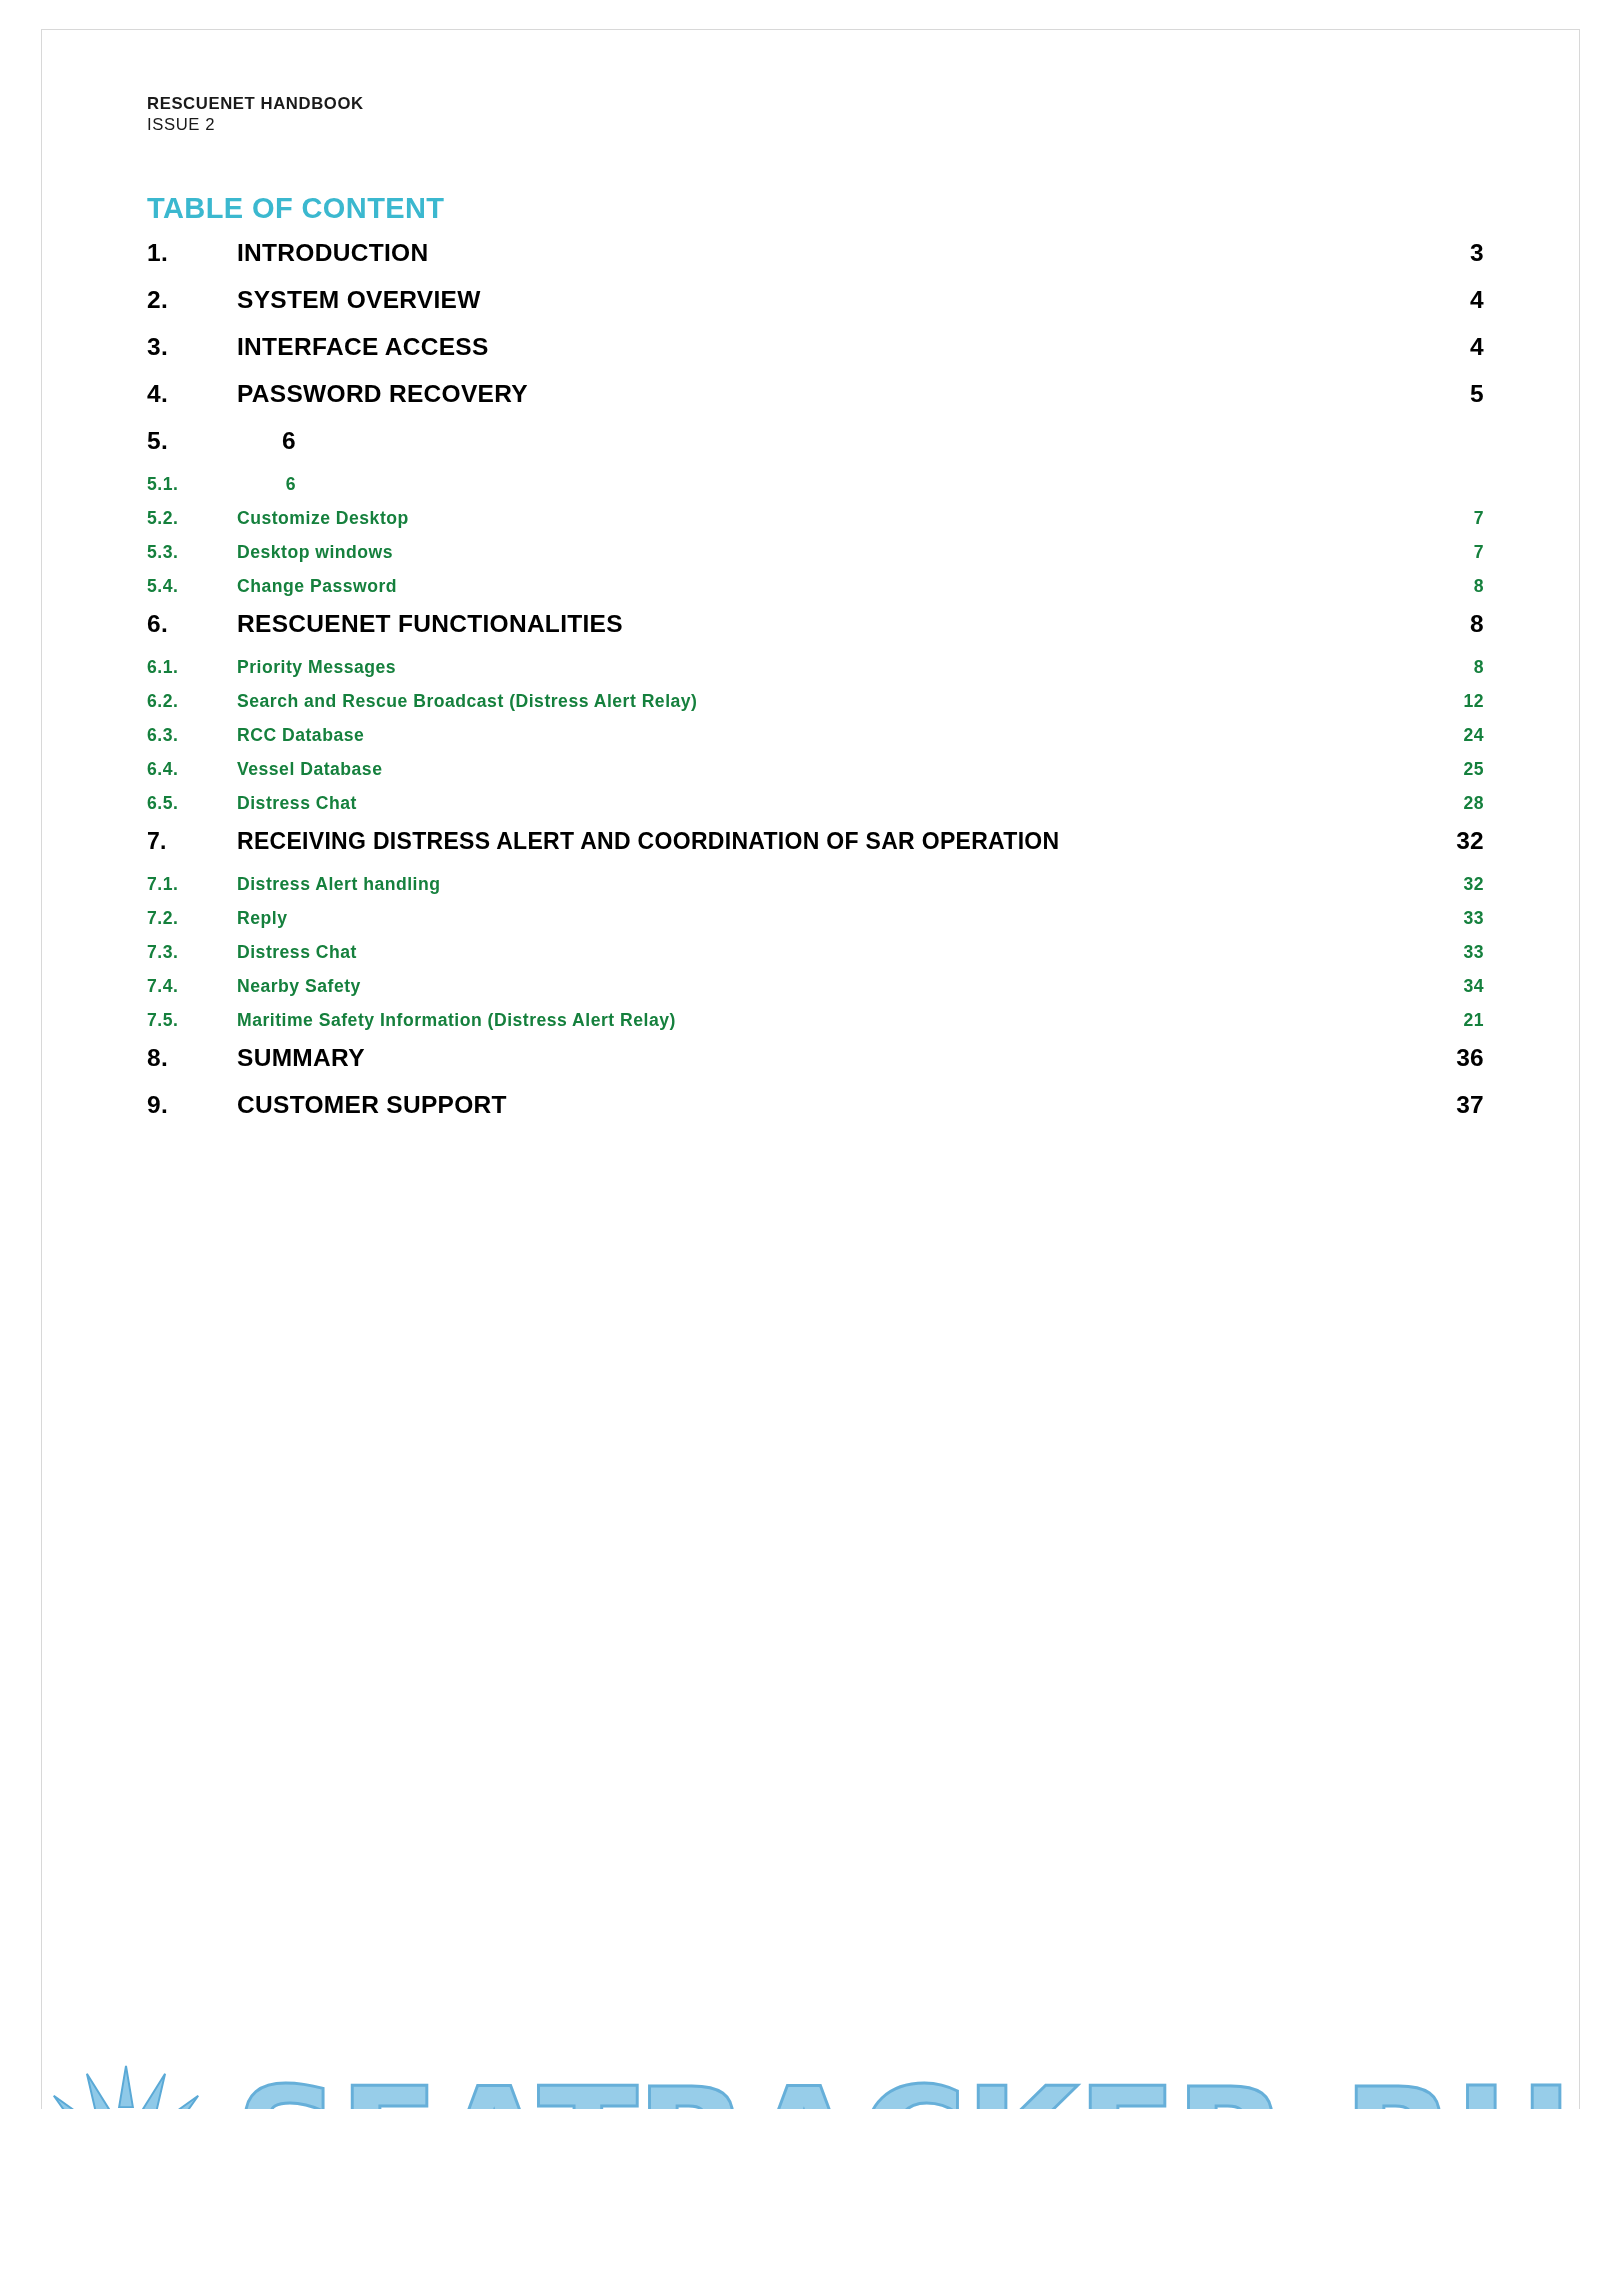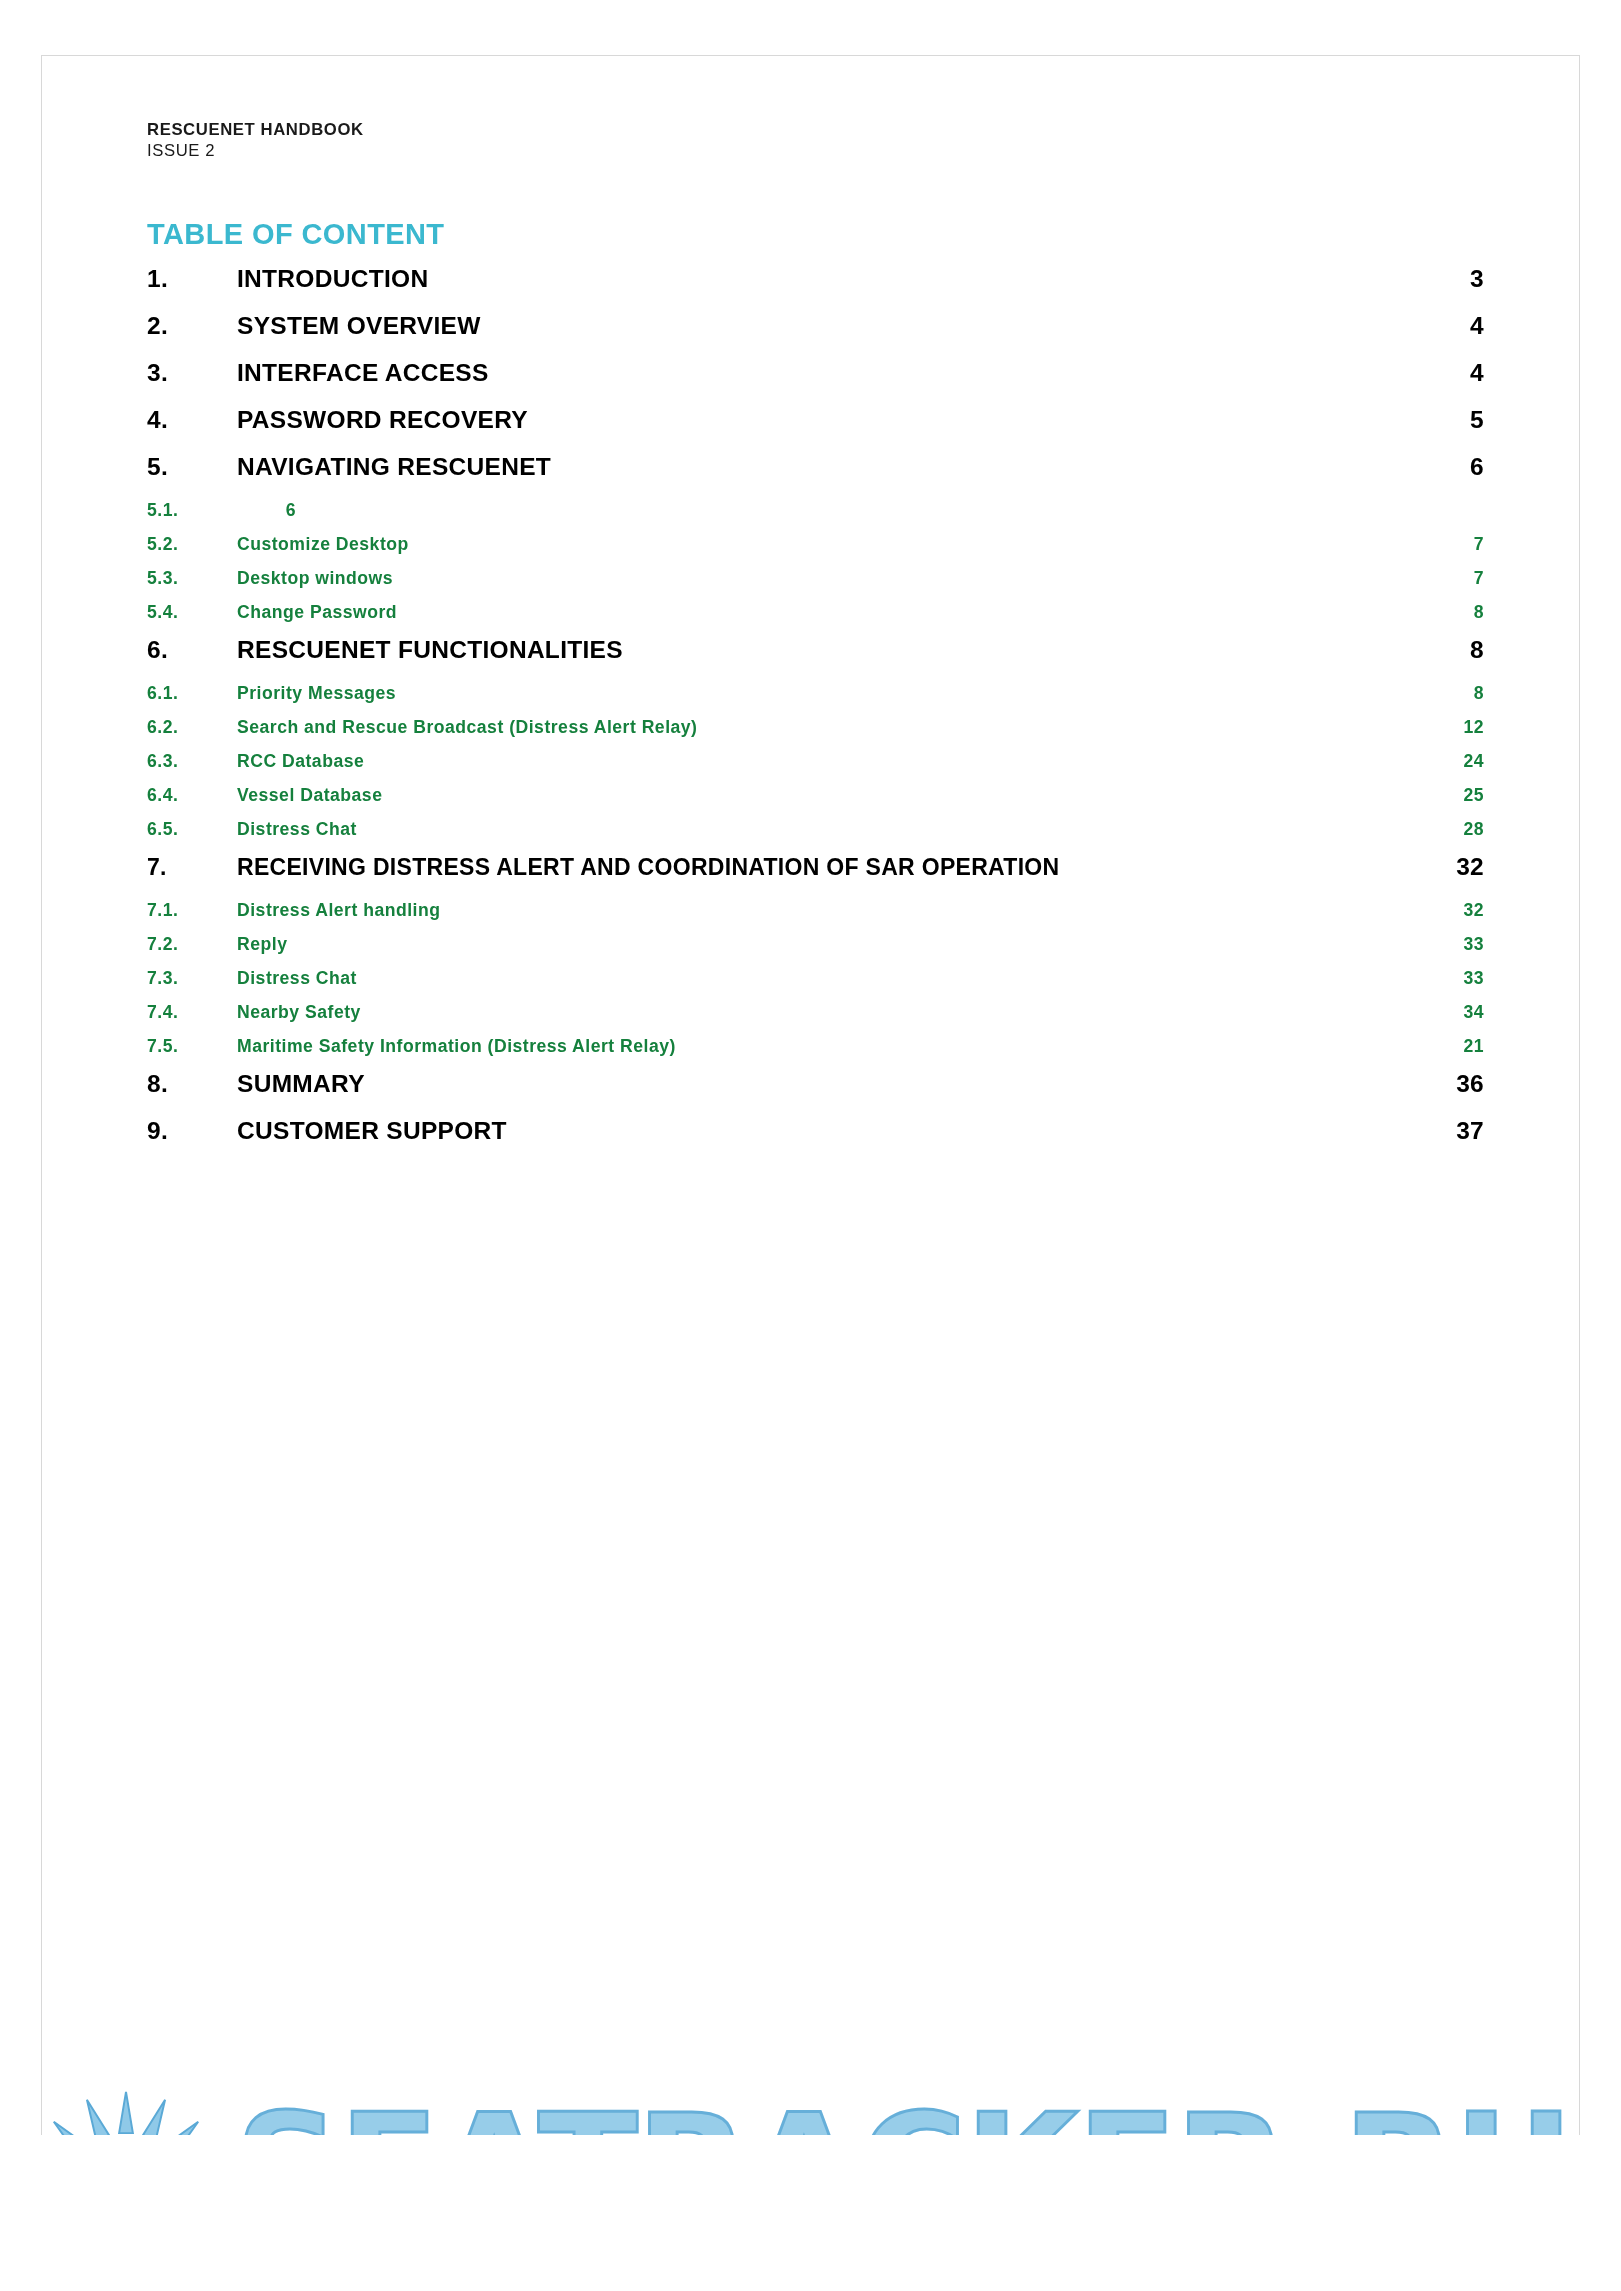--- a/index.html
+++ b/index.html
@@ -11,21 +11,20 @@
     font-family: "Liberation Sans", sans-serif;
     color: #000000;
   }
   .page {
     position: relative;
     width: 1621px;
     height: 2109px;
     background: #ffffff;
     overflow: hidden;
     box-sizing: border-box;
-    margin-top: 26px;
   }
   .page-border {
     position: absolute;
     left: 41px;
     top: 29px;
     width: 1539px;
     height: 2227px;
     border: 1px solid #d8d8d8;
     box-sizing: border-box;
     pointer-events: none;
@@ -191,21 +190,20 @@
         <span class="toc-label">INTERFACE ACCESS</span>
         <span class="toc-page">4</span>
       </div>
       <div class="toc-row lvl1">
         <span class="toc-num">4.</span>
         <span class="toc-label">PASSWORD RECOVERY</span>
         <span class="toc-page">5</span>
       </div>
       <div class="toc-row lvl1">
         <span class="toc-num">5.</span>
-        <span class="toc-label">NAVIGATING RESCUENET</span>
         <span class="toc-page">6</span>
       </div>
       <div class="toc-row lvl2">
         <span class="toc-num">5.1.</span>
         <span class="toc-page">6</span>
       </div>
       <div class="toc-row lvl2">
         <span class="toc-num">5.2.</span>
         <span class="toc-label">Customize Desktop</span>
         <span class="toc-page">7</span>

